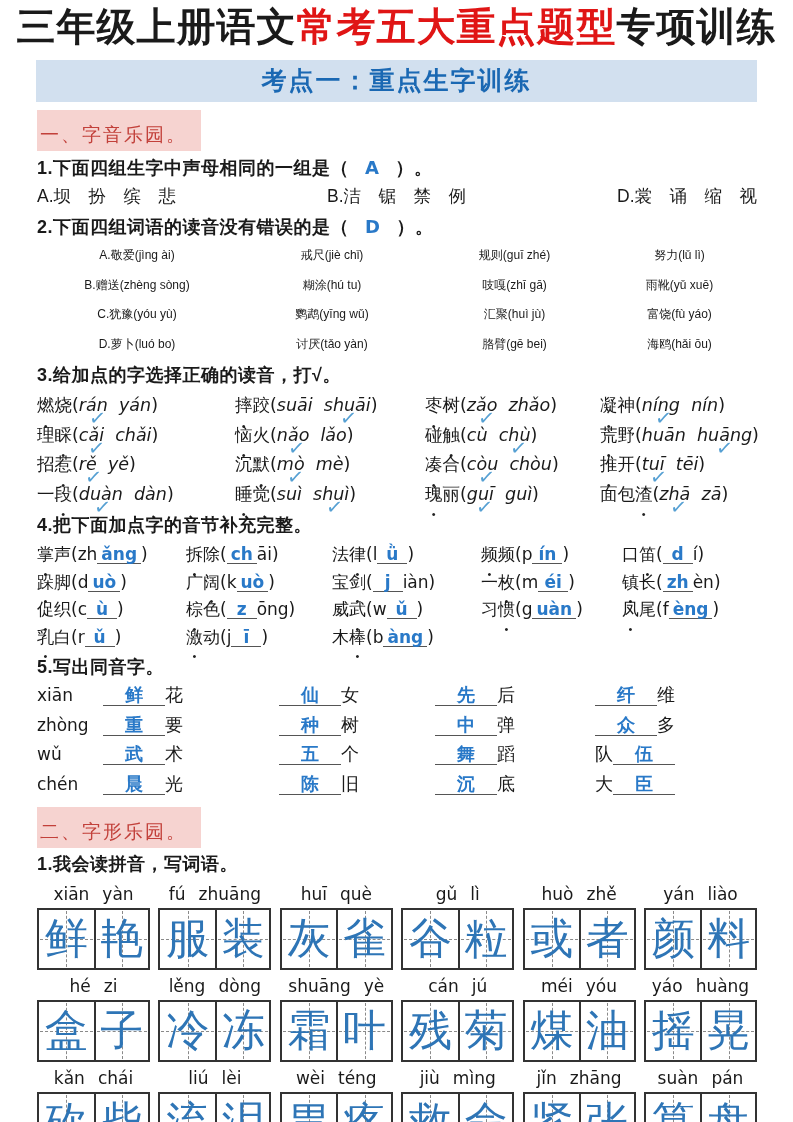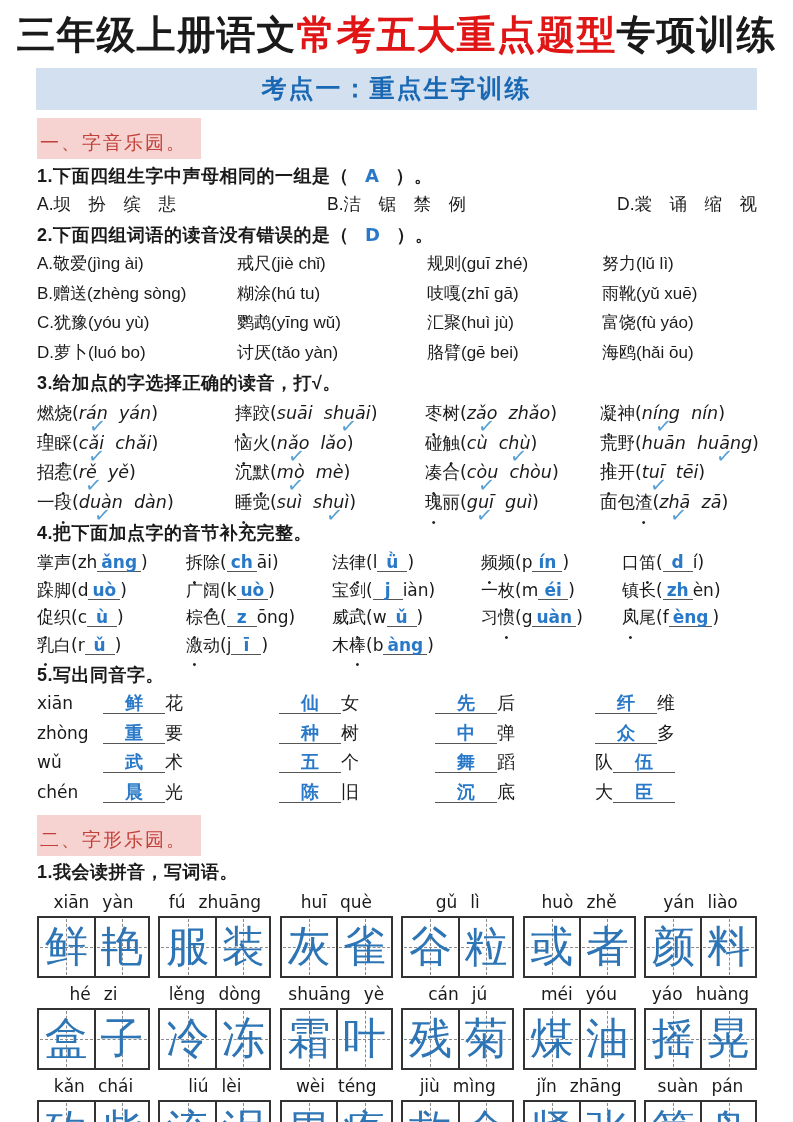--- a/index.html
+++ b/index.html
@@ -1,40 +1,40 @@
 <!DOCTYPE html>
 <html style="--title-red: #e01515; --banner-bg: #d2e0ef; --banner-text: #1a68b3; --section-bg: #f6d3d0; --section-red: #c2403a; --answer-blue: #2979c8; --check-blue: #56a0d3; --hand-blue: #2e75b6;"><head>
 <meta charset="utf-8">
 <style>
   * { margin:0; padding:0; box-sizing:border-box; }
   html,body { width:793px; height:1122px; background:#ffffff; overflow:hidden;
     font-family:"Liberation Sans", sans-serif; color:#1a1a1a; }
   .page { width:793px; height:1122px; position:relative; }
 
-  .title { text-align:center; margin-top:8px; font-size:39px; font-weight:bold;
+  .title { text-align:center; font-size:39px; font-weight:bold;
     font-family:Liberation Sans, sans-serif; letter-spacing:1px; white-space:nowrap; }
   .title .red { color:var(--title-red); }
 
   .banner { margin:6px 36px 0 36px; background:var(--banner-bg); text-align:center;
     padding:4px 0 5px 0; }
   .banner span { color:var(--banner-text); font-size:25px; font-weight:bold; letter-spacing:2px; }
 
   .content { padding:0 36px 0 37px; }
 
   .sec-label { display:inline-block; background:var(--section-bg); color:var(--section-red);
     font-size:19px; padding:12px 14px 3px 3px; margin-top:8px; letter-spacing:2px; }
 
   .stem { font-size:18px; font-weight:bold; line-height:27px; margin-top:3px; letter-spacing:0.5px; }
   .stem .ans { color:var(--answer-blue); font-weight:bold; margin:0 16px; font-family:"DejaVu Sans", sans-serif; }
 
   .q1opts { display:flex; justify-content:space-between; font-size:17.5px; line-height:28px;
     white-space:nowrap; }
 
-  .q2grid { display:grid; grid-template-columns:200px 190px 175px 155px; font-size:17px;
-    line-height:29.5px; white-space:nowrap; }
+  .q2grid { display:grid; grid-template-columns:200px 190px 175px 155px; font-size:12px;
+    line-height:29.5px; white-space:nowrap;text-align:center; }
 
   .q3grid { display:grid; grid-template-columns:198px 190px 175px 157px; font-size:17.5px;
     line-height:29.5px; white-space:nowrap; margin-top:2px; }
   .q3item { position:relative; }
 
   .ch { display:inline-block; position:relative; }
   .ch.dotted::after { content:"\2022"; position:absolute; left:50%; transform:translateX(-50%);
     bottom:-11px; font-size:11px; color:#222; line-height:1; }
 
   .opt { position:relative; display:inline-block;font-style:italic; }

